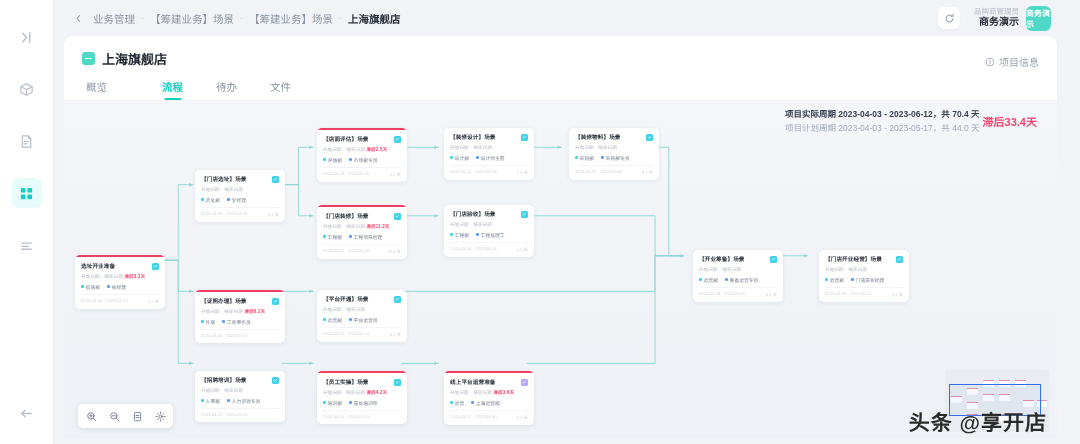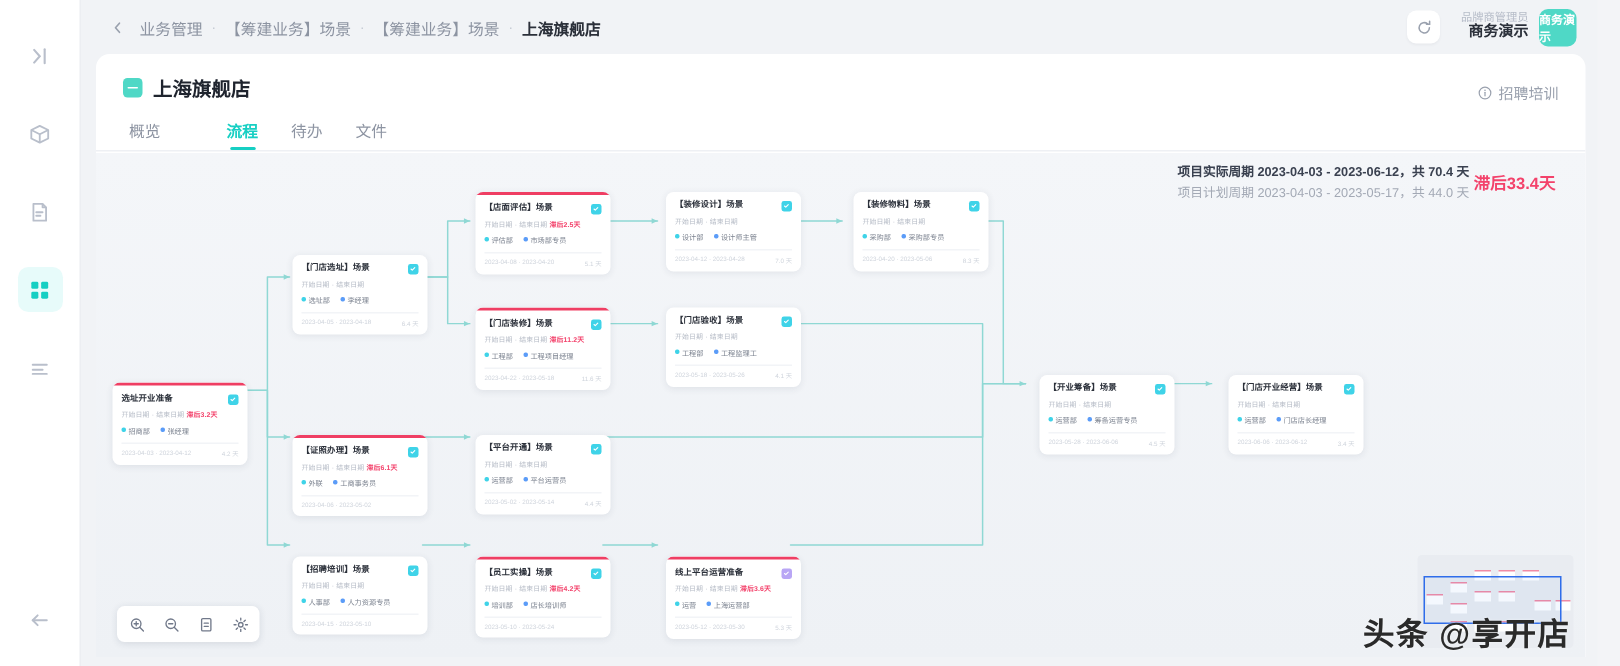--- a/index.html
+++ b/index.html
@@ -73,21 +73,21 @@
     display: flex; align-items: center; justify-content: center;
   }
   .title-badge span { display: block; width: 7px; height: 1.6px; background: #fff; border-radius: 1px; }
   .page-title { font-size: 13px; font-weight: bold; color: #1f242e; }
   .proj-info {
     position: absolute; right: 18px; top: 18px;
     display: flex; align-items: center; gap: 4px;
     font-size: 10px; color: #9aa1ae; cursor: pointer;
   }
   .proj-info svg { width: 10px; height: 10px; }
-  .tabs { display: flex; gap: 22px; padding: 11px 0 0 4px; }
+  .tabs { display: flex; gap: 33px; padding: 11px 0 0 4px; }
   .tab {
     font-size: 10.5px; color: #8d94a2; padding-bottom: 6px;
     cursor: pointer; position: relative;
   }
   .tab.active { color: #16cfc3; font-weight: bold; margin-left: 22px; }
   .tab.active::after {
     content: ""; position: absolute; left: 50%; transform: translateX(-50%);
     bottom: 0; width: 17px; height: 2px; background: #16cfc3; border-radius: 2px;
   }
   .card-divider { height: 1px; background: #eef0f4; }
@@ -267,21 +267,21 @@
             <span></span>
           </div>
         <div class="page-title">上海旗舰店</div>
       </div>
       <div class="proj-info">
         <svg viewBox="0 0 16 16" fill="none" stroke="currentColor" stroke-width="1.3">
           <circle cx="8" cy="8" r="6.2"></circle>
             <path d="M8 7.2 V11" stroke-linecap="round"></path>
             <circle cx="8" cy="5" r=".85" fill="currentColor" stroke="none"></circle>
         </svg>
-        <span>招聘培训</span>
+        <span>项目信息</span>
       </div>
       <div class="tabs">
         <div class="tab">概览</div>
         <div class="tab active">流程</div>
         <div class="tab">待办</div>
         <div class="tab">文件</div>
       </div>
     </div>
     <div class="card-divider"></div>
 

